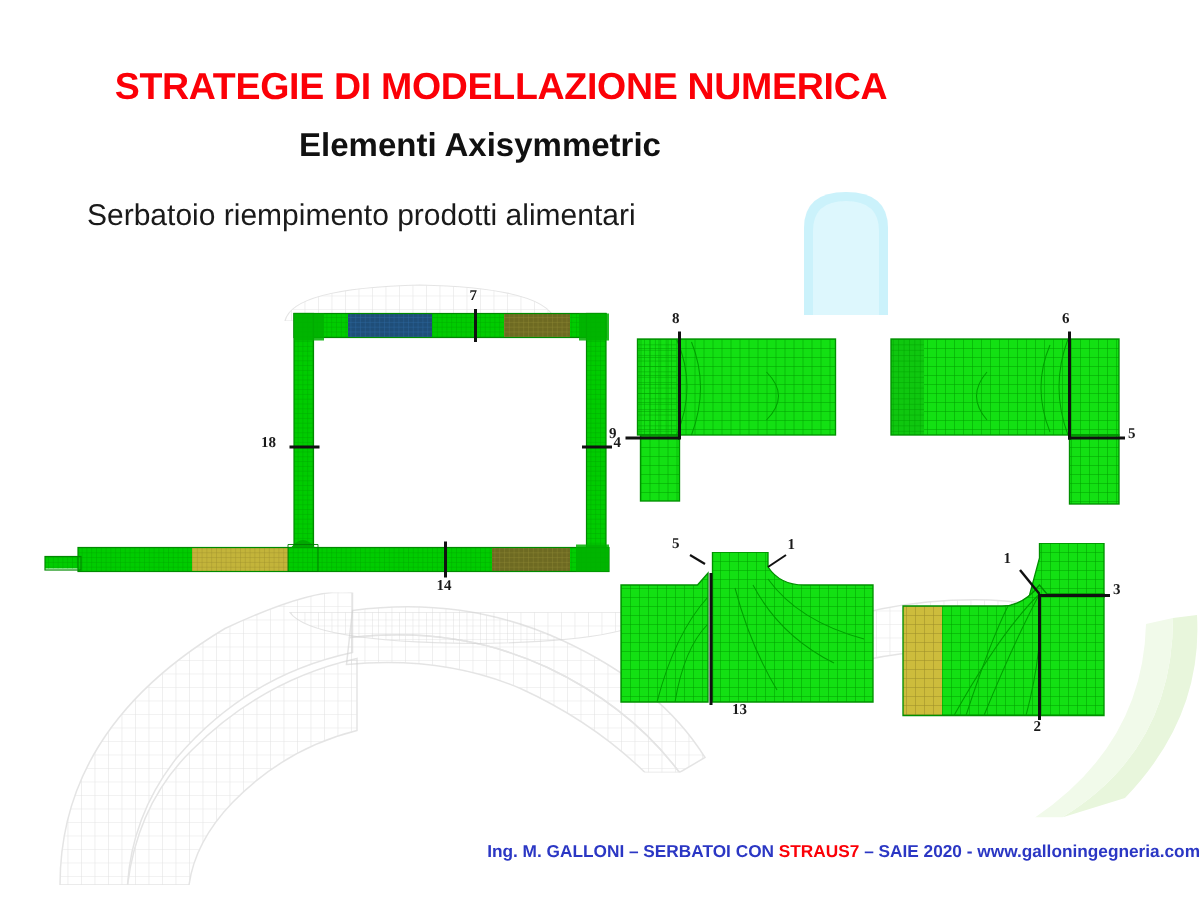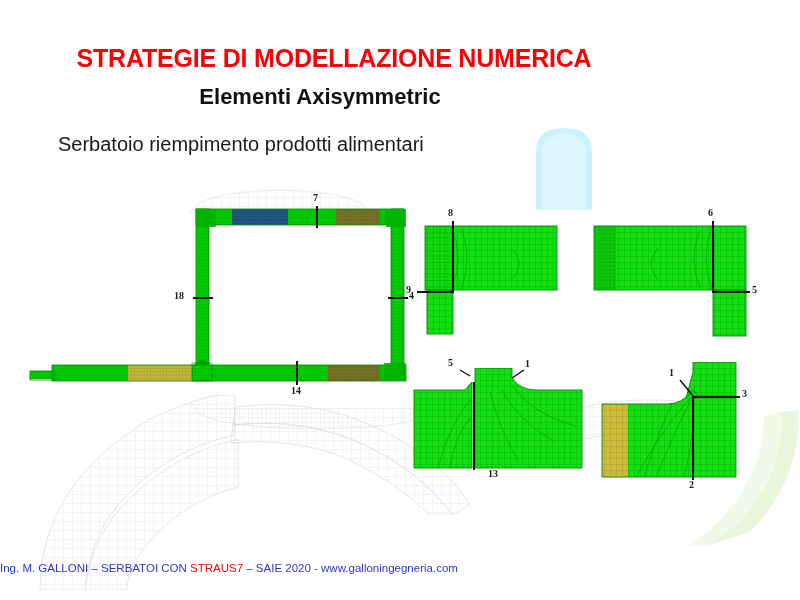--- a/index.html
+++ b/index.html
@@ -45,23 +45,23 @@
     color: #1a1a1a;
     white-space: nowrap;
   }
   #bullet1 { top: 133px; }
   #bullet2 { top: 168px; }
 
   #footer {
     position: absolute;
     left: 0; top: 562px;
     width: 800px;
-    text-align: left;
+    text-align: right;
     font-size: 11.5px;
-    font-weight: normal;
+    font-weight: bold;
     color: #2b37c4;
     white-space: nowrap;
   }
   #footer .hl { color: #fb0007; }
 
   
   .bg-mesh { position: absolute; opacity: 0.55; }
 
   
   .fig { position: absolute; }

